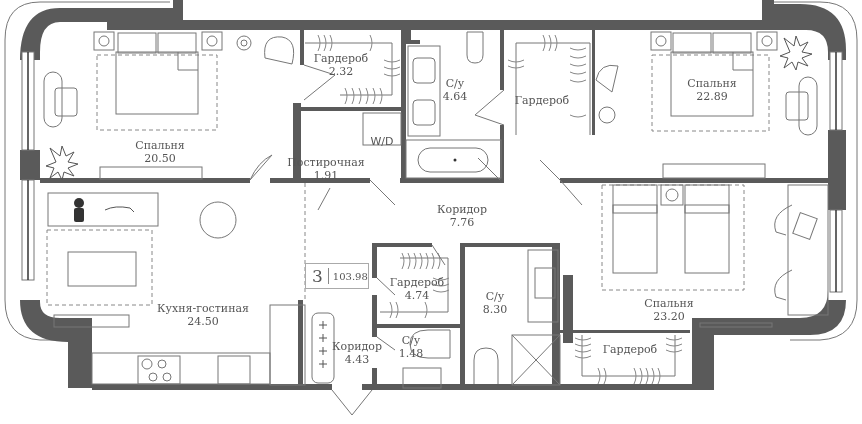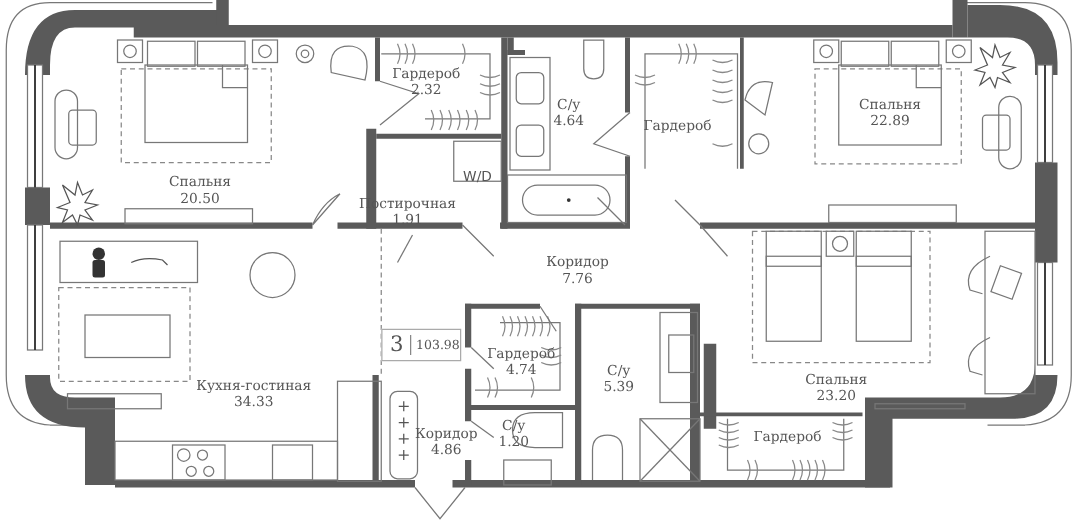--- a/index.html
+++ b/index.html
@@ -242,41 +242,41 @@
 </div>
 <div class="lbl" style="left:542px;top:94px;">
   <span>Гардероб</span>
 </div>
 <div class="lbl" style="left:712px;top:77px;">
   <span>Спальня</span>
   <span>22.89</span>
 </div>
 <div class="lbl" style="left:203px;top:302px;text-align:center;">
   <span>Кухня-гостиная</span>
-  <span>34.33</span>
+  <span>24.50</span>
 </div>
 <div class="lbl" style="left:462px;top:203px;">
   <span>Коридор</span>
   <span>7.76</span>
 </div>
 <div class="lbl" style="left:417px;top:276px;">
   <span>Гардероб</span>
   <span>4.74</span>
 </div>
 <div class="lbl" style="left:495px;top:290px;">
   <span>С/у</span>
-  <span>5.39</span>
+  <span>8.30</span>
 </div>
 <div class="lbl" style="left:411px;top:334px;">
   <span>С/у</span>
-  <span>1.20</span>
+  <span>1.48</span>
 </div>
 <div class="lbl" style="left:357px;top:340px;">
   <span>Коридор</span>
-  <span>4.86</span>
+  <span>4.43</span>
 </div>
 <div class="lbl" style="left:669px;top:297px;">
   <span>Спальня</span>
   <span>23.20</span>
 </div>
 <div class="lbl" style="left:630px;top:343px;">
   <span>Гардероб</span>
 </div>
 
 <div class="badge">

